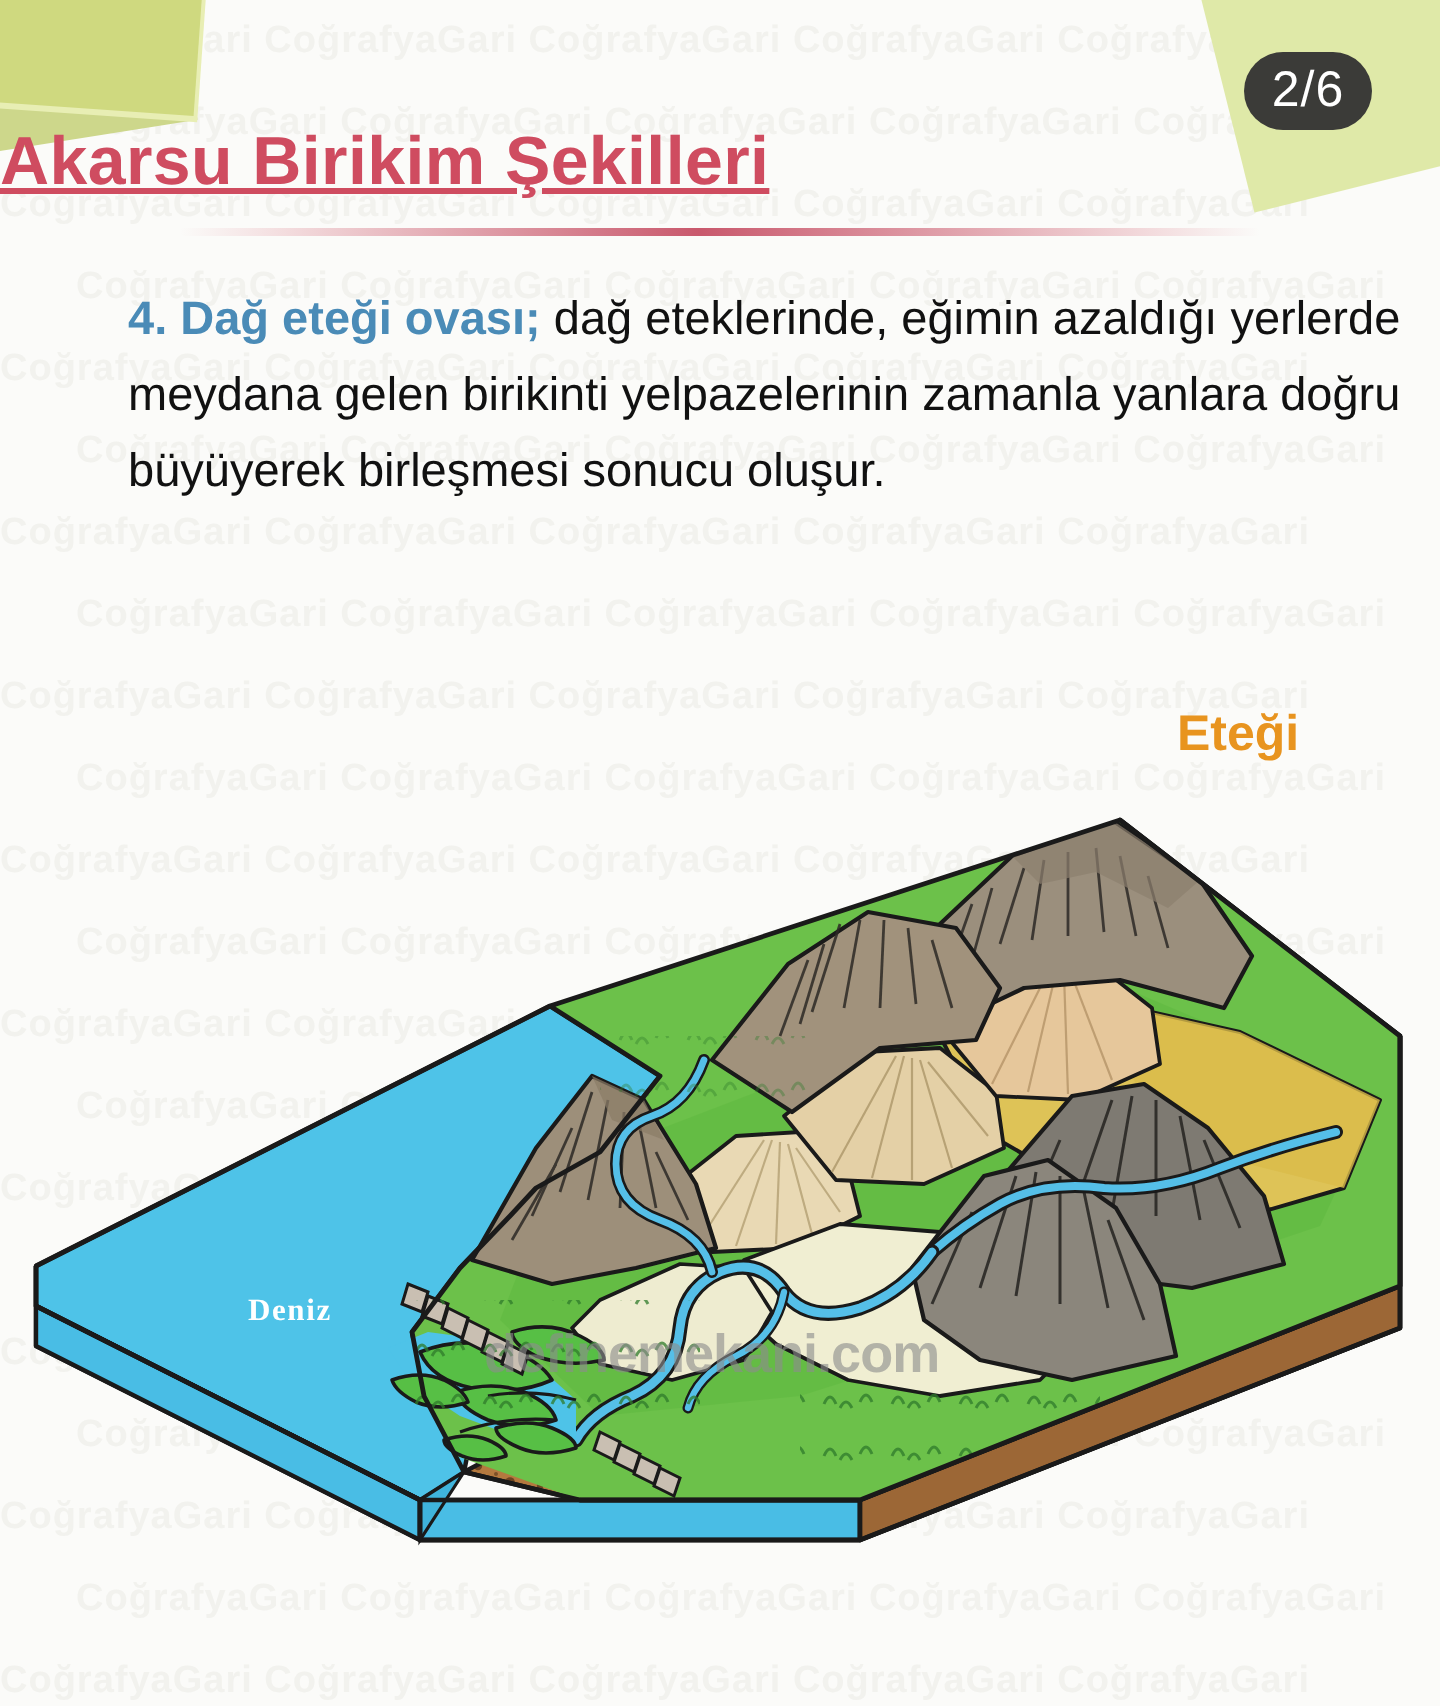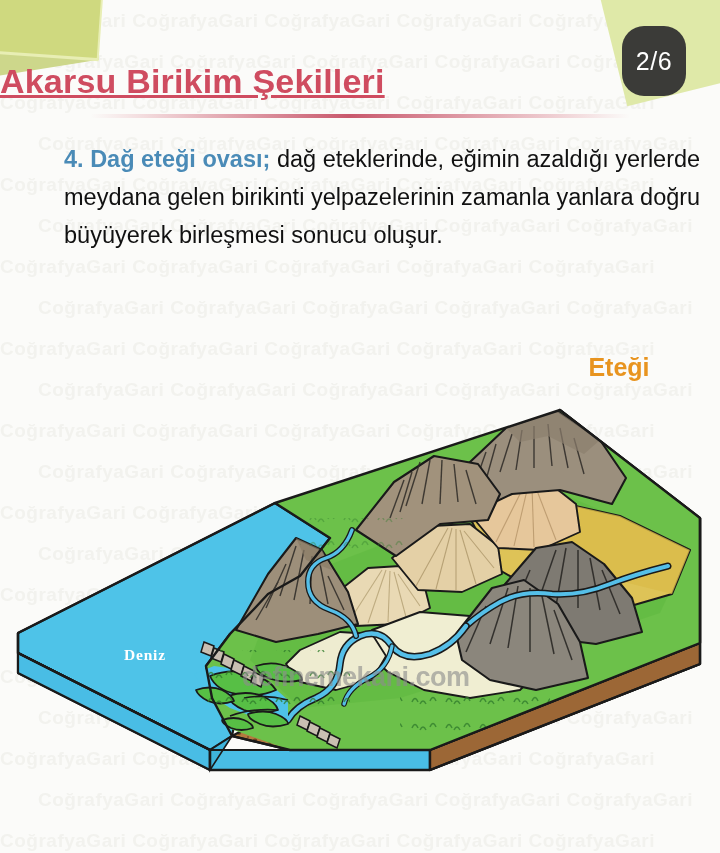--- a/index.html
+++ b/index.html
@@ -62,21 +62,21 @@
     width: 150px; height: 124px;
     background: #dfe9a8;
     transform: rotate(-14deg);
   }
 
   
   .page-badge {
     position: absolute;
     z-index: 6;
     top: 26px; right: 34px;
-    width: 64px; height: 70px;
+    width: 64px; height: 39px;
     border-radius: 22px;
     background: #3b3b38;
     color: #ffffff;
     display: flex;
     align-items: center;
     justify-content: center;
     font-size: 25px;
     font-weight: 400;
     letter-spacing: 0.5px;
   }

